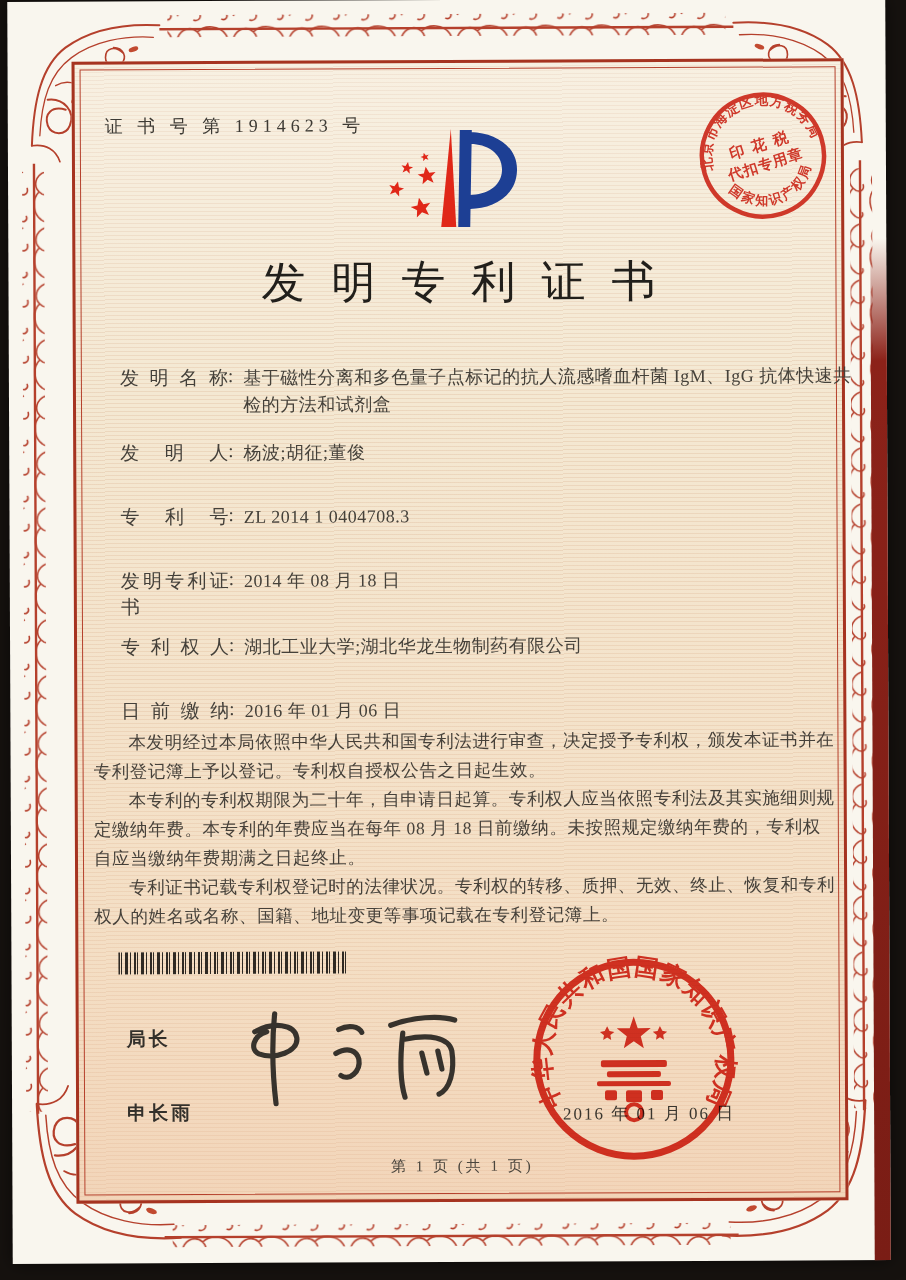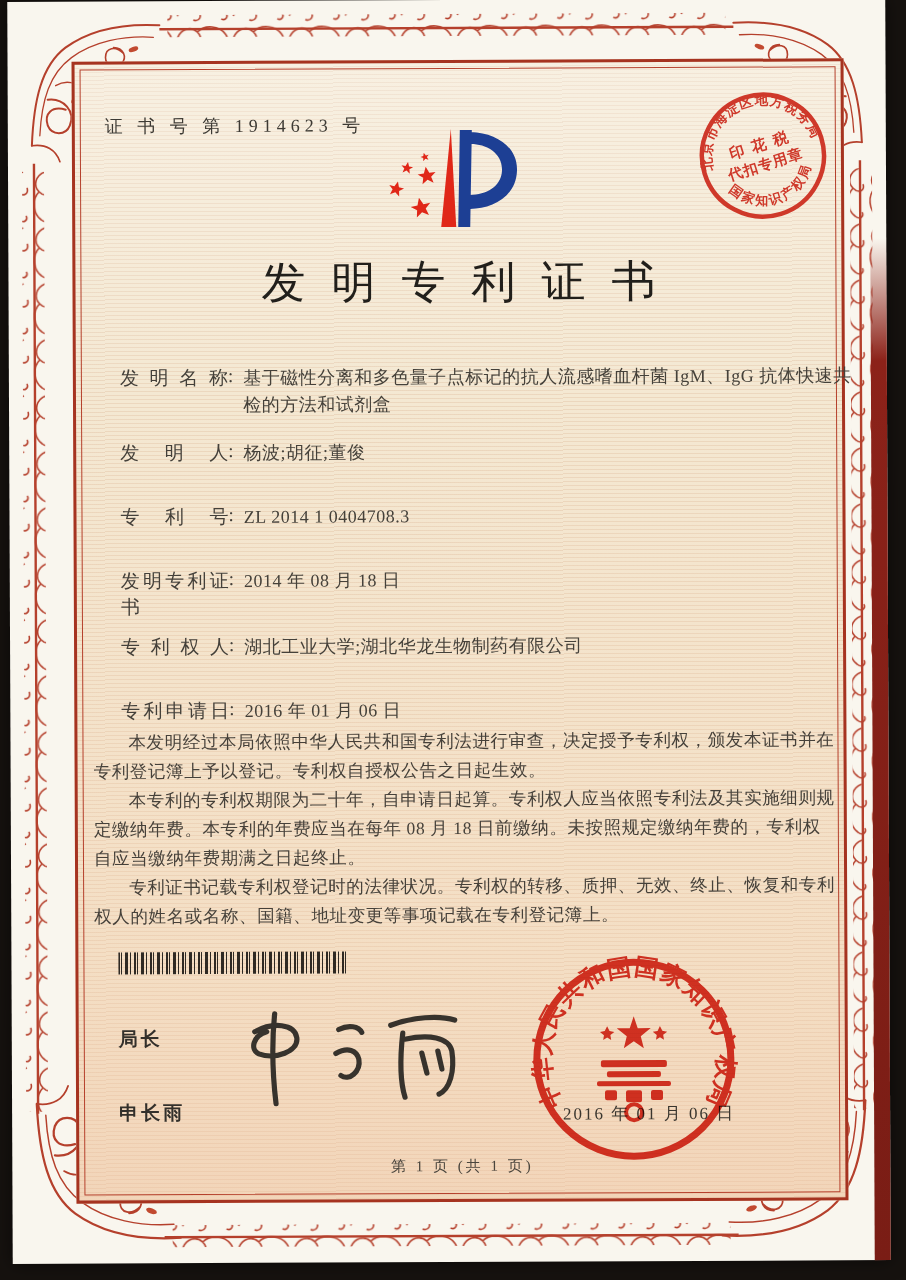--- a/index.html
+++ b/index.html
@@ -58,21 +58,21 @@
   .barcode{
     position:absolute;left:40px;top:888px;width:228px;height:22px;
     background:repeating-linear-gradient(90deg,
       #14110e 0px,#14110e 2px,rgba(0,0,0,0) 2px,rgba(0,0,0,0) 3px,
       #14110e 3px,#14110e 4px,rgba(0,0,0,0) 4px,rgba(0,0,0,0) 7px,
       #14110e 7px,#14110e 10px,rgba(0,0,0,0) 10px,rgba(0,0,0,0) 12px,
       #14110e 12px,#14110e 13px,rgba(0,0,0,0) 13px,rgba(0,0,0,0) 16px);
     opacity:.88;
   }
   .director-title,.director-name{
-    position:absolute;left:40px;
+    position:absolute;left:48px;
     font-family:Liberation Sans, sans-serif;
     font-weight:700;font-size:19px;color:#33302b;letter-spacing:3px;
   }
   .director-title{top:962px;}
   .director-name{top:1000px;margin-top:36px;}
   .signature{position:absolute;left:162px;top:936px;}
   .seal-date{
     position:absolute;left:458px;top:1040px;width:224px;text-align:center;
     font-size:17px;letter-spacing:2px;color:#3a362f;
   }
@@ -187,21 +187,21 @@
       <span class="f-label">发明专利证书</span>
         <span class="f-colon">:</span>
       <span class="f-value">2014 年 08 月 18 日</span>
     </div>
     <div class="field-row row-5">
       <span class="f-label">专利权人</span>
         <span class="f-colon">:</span>
       <span class="f-value">湖北工业大学;湖北华龙生物制药有限公司</span>
     </div>
     <div class="field-row row-6">
-      <span class="f-label">专利申请日</span>
+      <span class="f-label">日前缴纳</span>
         <span class="f-colon">:</span>
       <span class="f-value">2016 年 01 月 06 日</span>
     </div>
 
     <div class="body-paragraphs">
       <p>本发明经过本局依照中华人民共和国专利法进行审查，决定授予专利权，颁发本证书并在专利登记簿上予以登记。专利权自授权公告之日起生效。</p>
       <p>本专利的专利权期限为二十年，自申请日起算。专利权人应当依照专利法及其实施细则规定缴纳年费。本专利的年费应当在每年 08 月 18 日前缴纳。未按照规定缴纳年费的，专利权自应当缴纳年费期满之日起终止。</p>
       <p>专利证书记载专利权登记时的法律状况。专利权的转移、质押、无效、终止、恢复和专利权人的姓名或名称、国籍、地址变更等事项记载在专利登记簿上。</p>
     </div>
 

